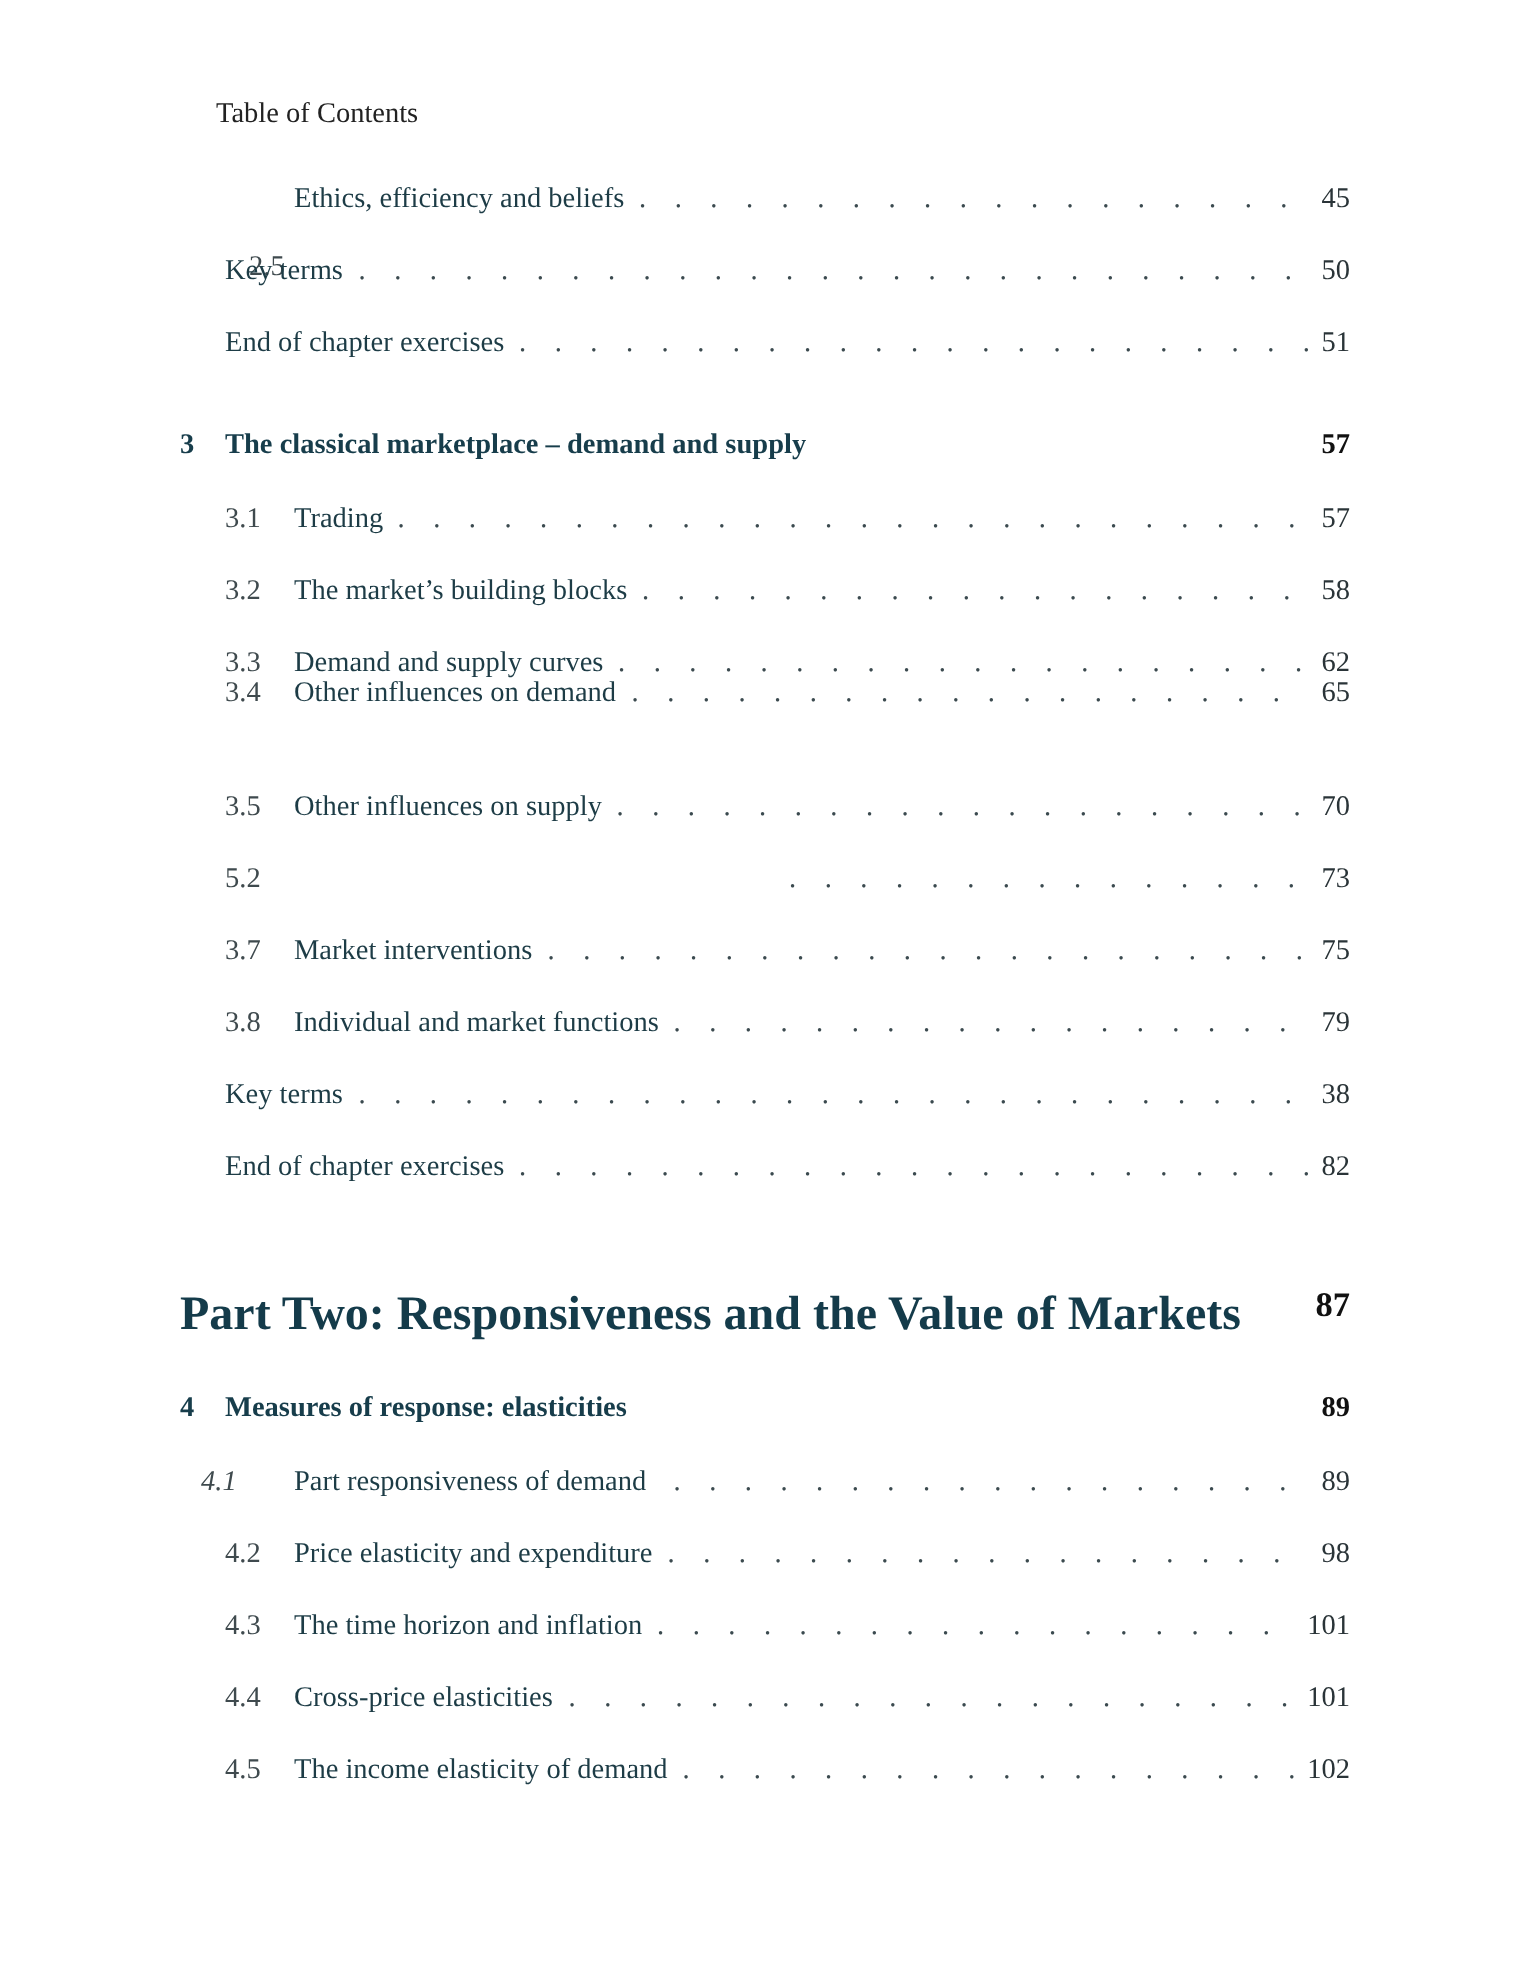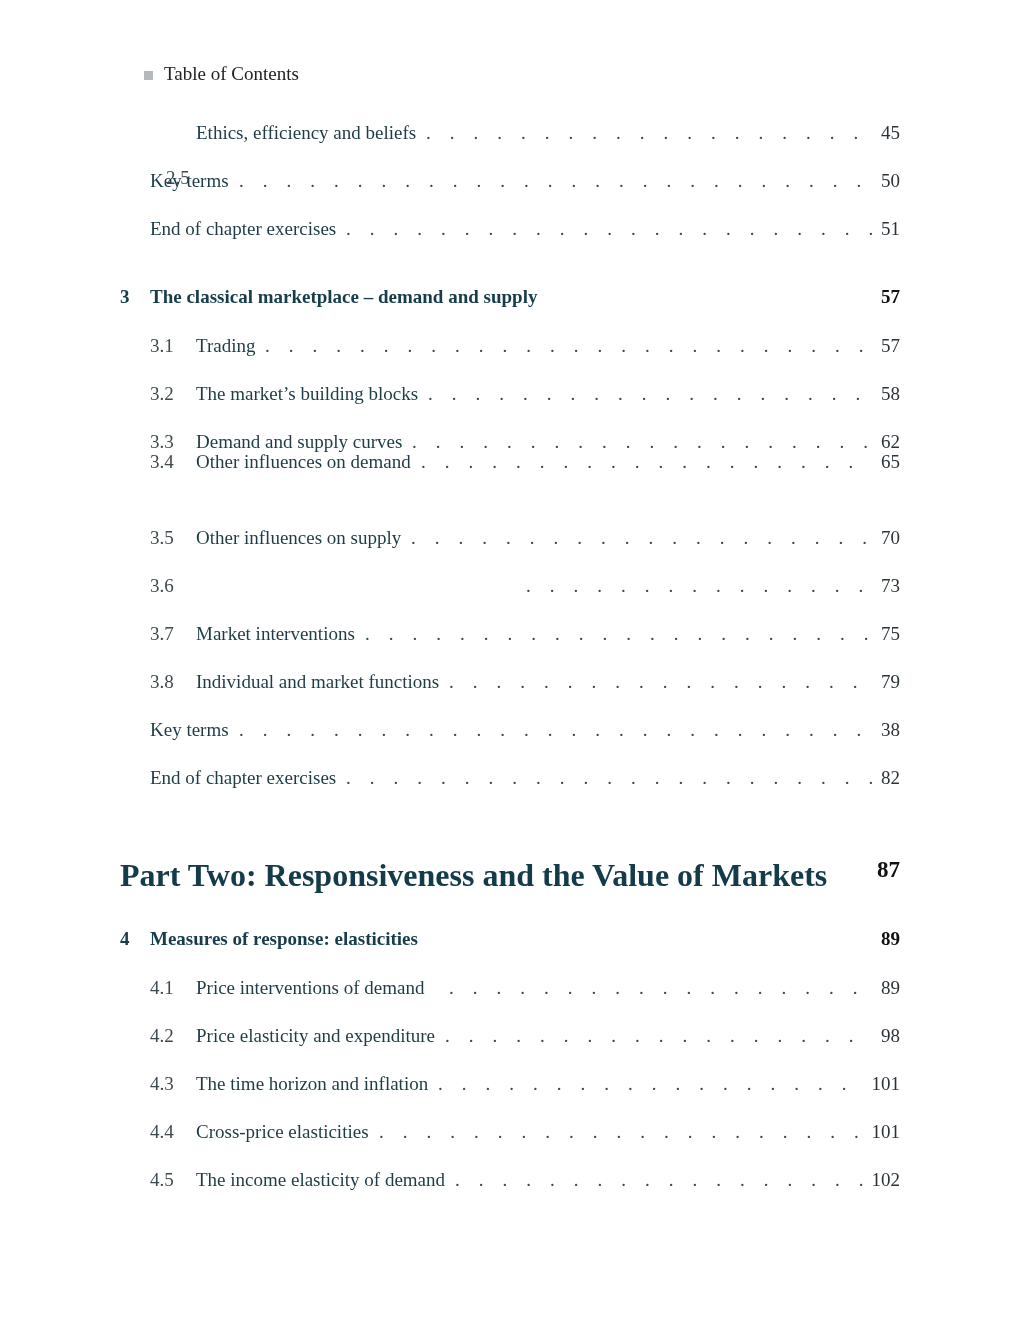--- a/index.html
+++ b/index.html
@@ -1,18 +1,18 @@
 <!DOCTYPE html>
 <html><head>
 <meta charset="utf-8">
 <style>
   html, body { margin: 0; padding: 0; background: #ffffff; }
   body { width: 1020px; height: 1320px; position: relative; overflow: hidden;
          font-family: "Liberation Serif", "DejaVu Serif", serif; color: #1c3a44; }
-  .header { position: absolute; left: 144px; top: 62px; height: 24px; display: flex; align-items: center; }
+  .header { position: absolute; left: 144px; top: 62px; height: 24px; display: flex; align-items: center; flex-direction: column; }
   .header .bullet { width: 9px; height: 9px; background: #b5b9bb; margin-right: 11px; margin-top: 3px; }
   .header .title { font-size: 19px; color: #222; }
   .row { position: absolute; left: 0; width: 1020px; height: 28px; display: flex; align-items: baseline; }
   .num { position: absolute; font-size: 19px; color: #3f4a4e; }
   .lbl { position: absolute; font-size: 19px; color: #1d3c46; white-space: nowrap; }
   .dots { position: absolute; font-size: 19px; color: #3b4a4f; letter-spacing: 0; white-space: nowrap; overflow: hidden; text-align: right; }
   .pg { position: absolute; right: 120px; font-size: 19px; color: #2a3438; text-align: right; }
   .ch .num, .ch .lbl { font-weight: bold; color: #173d4b; }
   .ch .pg { font-weight: bold; color: #111; }
   .part .lbl { font-weight: bold; font-size: 32px; color: #143b4a; }
@@ -72,21 +72,21 @@
       <span class="dots" style="left: 421px; width: 452px;">.  .  .  .  .  .  .  .  .  .  .  .  .  .  .  .  .  .  .  .  .  .  .  .  .  .  .</span>
       <span class="pg">65</span>
     </div>
     <div class="row " style="top: 527px;">
       <span class="num" style="left: 150px;">3.5</span>
       <span class="lbl" style="left: 196px;">Other influences on supply</span>
       <span class="dots" style="left: 411px; width: 462px;">.  .  .  .  .  .  .  .  .  .  .  .  .  .  .  .  .  .  .  .  .  .  .  .  .  .  .  .</span>
       <span class="pg">70</span>
     </div>
     <div class="row " style="top: 575px;">
-      <span class="num" style="left: 150px;">3.6</span>
+      <span class="num" style="left: 150px;">5.2</span>
       <span class="dots" style="left: 526px; width: 347px;">.  .  .  .  .  .  .  .  .  .  .  .  .  .  .  .  .  .  .  .  .</span>
       <span class="pg">73</span>
     </div>
     <div class="row " style="top: 623px;">
       <span class="num" style="left: 150px;">3.7</span>
       <span class="lbl" style="left: 196px;">Market interventions</span>
       <span class="dots" style="left: 365px; width: 508px;">.  .  .  .  .  .  .  .  .  .  .  .  .  .  .  .  .  .  .  .  .  .  .  .  .  .  .  .  .  .  .</span>
       <span class="pg">75</span>
     </div>
     <div class="row " style="top: 671px;">
@@ -108,22 +108,22 @@
     <div class="row part" style="top: 857px;">
       <span class="lbl" style="left: 120px;">Part Two: Responsiveness and the Value of Markets</span>
       <span class="pg">87</span>
     </div>
     <div class="row ch" style="top: 928px;">
       <span class="num" style="left: 120px;">4</span>
       <span class="lbl" style="left: 150px;">Measures of response: elasticities</span>
       <span class="pg">89</span>
     </div>
     <div class="row " style="top: 977px;">
-      <span class="num" style="left: 150px;">4.1</span>
-      <span class="lbl" style="left: 196px;">Price interventions of demand</span>
+      <span class="num" style="left: 134px; font-style: italic;">4.1</span>
+      <span class="lbl" style="left: 196px;">Part responsiveness of demand</span>
       <span class="dots" style="left: 449px; width: 424px;">.  .  .  .  .  .  .  .  .  .  .  .  .  .  .  .  .  .  .  .  .  .  .  .  .  .</span>
       <span class="pg">89</span>
     </div>
     <div class="row " style="top: 1025px;">
       <span class="num" style="left: 150px;">4.2</span>
       <span class="lbl" style="left: 196px;">Price elasticity and expenditure</span>
       <span class="dots" style="left: 445px; width: 428px;">.  .  .  .  .  .  .  .  .  .  .  .  .  .  .  .  .  .  .  .  .  .  .  .  .  .</span>
       <span class="pg">98</span>
     </div>
     <div class="row " style="top: 1073px;">

